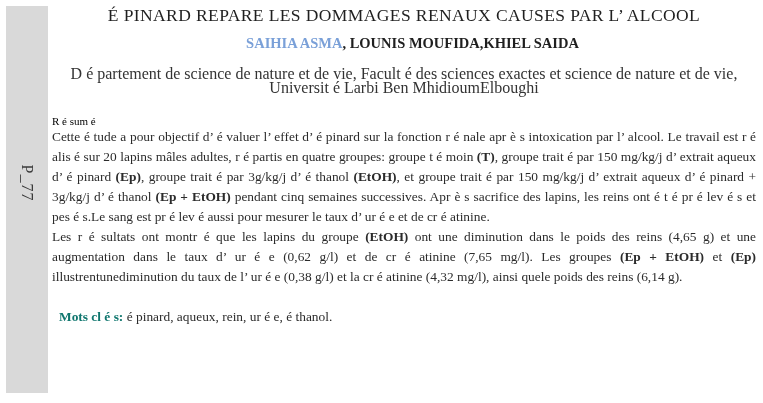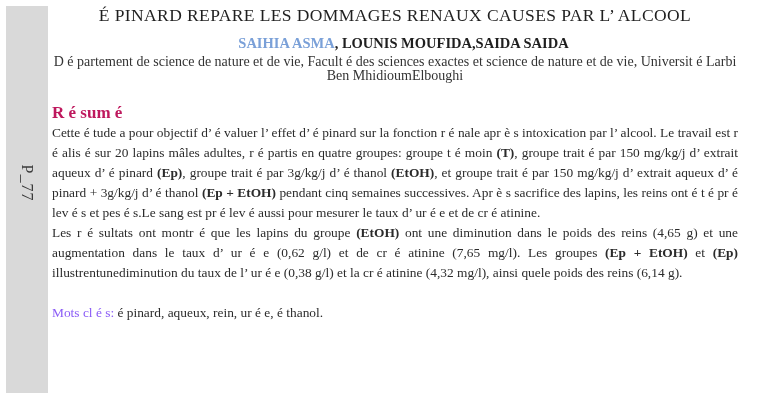--- a/index.html
+++ b/index.html
@@ -24,82 +24,82 @@
     text-align:center;
     font-size:16px;
     letter-spacing:1px;
     color:#3a3a3a;
     transform:rotate(90deg);
     transform-origin:center center;
     white-space:nowrap;
   }
   .content {
     position:absolute;
-    left:52px; right:25px; top:5px;
+    left:52px; right:7px; top:5px;
   }
   .paper-title {
     text-align:center;
     font-size:17.5px;
     letter-spacing:0.4px;
     color:#1f1f1f;
     margin:0;
     font-weight:normal;
   }
   .authors {
     text-align:center;
     font-size:14.5px;
     font-weight:600;
     margin-top:9px;
     color:#1f1f1f;
   }
   .author-primary { color:#7aa0d8;margin-left:17px; }
   .affiliation {
     text-align:center;
-    font-size:14px;
+    font-size:16px;
     line-height:13.5px;
     color:#333333;
-    margin-top:3px;
+    margin-top:15px;
   }
   .abstract-heading {
-    font-weight:bold;
-    font-size:17px;
+    font-weight:normal;
+    font-size:11px;
     margin-top:21px;
-    color:#be185d;
+    color:#000000;
   }
   .abstract p {
     margin:0;
     font-size:13.4px;
     line-height:20px;
     text-align:justify;
     color:#2b2b2b;
   }
   .abstract p.indent { text-indent:14px; }
   .keywords {
     margin-top:22px;
     font-size:13.4px;
     color:#2b2b2b;
   }
-  .keywords .kw-label { font-weight:normal; color:#8b5cf6; }
+  .keywords .kw-label { font-weight:bold; color:#0f766e;margin-left:7px; }
   .seg-bold { font-weight:bold; }
 </style>
 </head>
 <body>
 
 <div class="page">
 
   <div class="side-strip">
     <div class="side-label">P_77</div>
   </div>
 
   <div class="content">
 
     <h1 class="paper-title">É PINARD REPARE LES DOMMAGES RENAUX CAUSES PAR L’ ALCOOL</h1>
 
     <div class="authors">
-      <span class="author-primary">SAIHIA ASMA</span><span>, LOUNIS MOUFIDA,SAIDA SAIDA</span>
+      <span class="author-primary">SAIHIA ASMA</span><span>, LOUNIS MOUFIDA,KHIEL SAIDA</span>
     </div>
 
     <div class="affiliation">
       <div>D é partement de science de nature et de vie, Facult é  des sciences exactes et science de nature et de vie, Universit é Larbi Ben MhidioumElboughi</div>
     </div>
 
     <div class="abstract">
       <div class="abstract-heading">R é sum é</div>
 
       <p><span>Cette  é tude a pour objectif d’  é valuer l’  effet d’  é pinard sur la fonction r é nale apr è s intoxication par l’  alcool. Le travail est r é alis é  sur 20 lapins mâles adultes, r é partis en quatre groupes: groupe t é moin </span><span class="seg-bold">(T)</span><span>, groupe trait é  par 150 mg/kg/j d’  extrait aqueux d’ é pinard </span><span class="seg-bold">(Ep)</span><span>, groupe trait é  par 3g/kg/j d’  é thanol </span><span class="seg-bold">(EtOH)</span><span>, et groupe trait é  par 150 mg/kg/j d’  extrait aqueux d’ é pinard + 3g/kg/j d’  é thanol </span><span class="seg-bold">(Ep + EtOH)</span><span> pendant cinq semaines successives. Apr è s sacrifice des lapins, les reins ont  é t é  pr é lev é s et pes é s.Le sang est pr é lev é  aussi pour mesurer le taux d’  ur é e et de cr é atinine.</span></p>

